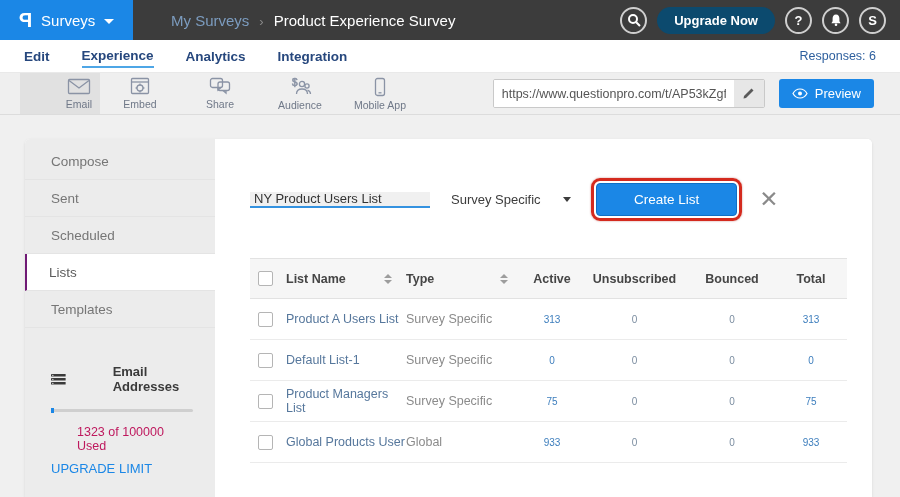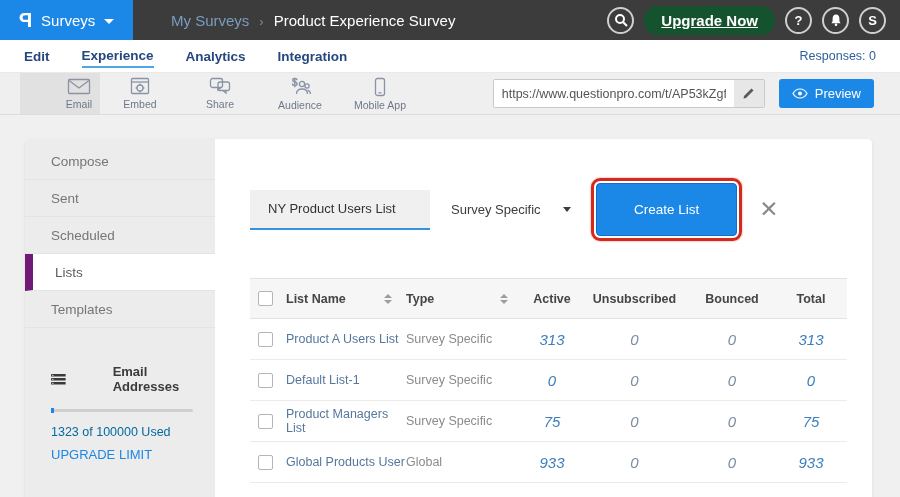--- a/index.html
+++ b/index.html
@@ -15,23 +15,23 @@
   .caret-down { width:0; height:0; border-left:5px solid transparent; border-right:5px solid transparent;
                 border-top:5px solid #fff; margin-top:2px; }
   .breadcrumb { display:flex; align-items:flex-end; gap:10px; margin-left:38px; font-size:15px; }
   .bc-parent { color:#7c9cbf; cursor:pointer; }
   .bc-sep { color:#8a8a8a; font-size:13px; }
   .bc-current { color:#ffffff; }
   .topbar-right { margin-left:auto; display:flex; align-items:center; gap:10px; padding-right:14px; }
   .circle-btn { width:27px; height:27px; border:2px solid #cfcfcf; border-radius:50%;
                 display:flex; align-items:center; justify-content:center; color:#fff;
                 font-size:13px; font-weight:bold; cursor:pointer; background:transparent; }
-  .upgrade-btn { background:#14532d; color:#fff; border:none; border-radius:14px;
-                 font-size:15px; font-weight:bold; padding:6px 17px; cursor:pointer;
-                 font-family:"Liberation Sans", sans-serif;text-decoration:underline; }
+  .upgrade-btn { background:#0c4a6e; color:#fff; border:none; border-radius:14px;
+                 font-size:13px; font-weight:bold; padding:6px 17px; cursor:pointer;
+                 font-family:"Liberation Sans", sans-serif; }
 
   
   .navbar { height:33px; background:#fff; display:flex; align-items:center; padding:16px 24px;
             border-bottom:1px solid #e9e9e9; }
   .nav-tab { font-size:13.5px; color:#26477d; font-weight:bold; margin-right:32px;
              cursor:pointer; padding:4px 0 3px; }
   .nav-tab.active { border-bottom:2px solid #4ea6e6; }
   .responses { margin-left:auto; font-size:12.5px; color:#2d5f9e; }
 
   
@@ -53,44 +53,44 @@
                  padding:0 13px; font-size:13px; cursor:pointer; display:flex; align-items:center;
                  gap:7px; font-family:"Liberation Sans", sans-serif; }
 
   
   .content-wrap { padding:24px 28px 0 25px; height:382px; }
   .card { background:#fff; border-radius:5px 5px 0 0; box-shadow:0 1px 3px rgba(0,0,0,0.10);
           display:flex; height:100%; overflow:hidden; }
   .sidebar { width:190px; background:#ececec; flex-shrink:0; padding-top:4px; }
   .side-item { height:37px; display:flex; align-items:center; padding-left:26px; font-size:13.5px;
                color:#767676; cursor:pointer; border-bottom:1px solid #e4e4e4; }
-  .side-item.active { background:#fff; border-left:8px solid #701a75; padding-left:22px; color:#5c5c5c; }
+  .side-item.active { background:#fff; border-left:2px solid #701a75; padding-left:22px; color:#5c5c5c; }
   .email-block { margin-top:36px; padding:0 22px 0 26px; }
   .eb-title-row { display:flex; align-items:center; gap:11px; }
   .eb-title { font-size:13px; font-weight:bold; color:#3a3a3a;padding-left:36px; }
   .eb-bar { margin-top:15px; height:3px; background:#cfcfcf; border-radius:2px; position:relative; }
   .eb-fill { position:absolute; left:0; top:-1px; height:5px; width:3px; background:#1b87e6; }
-  .eb-usage { margin-top:13px; font-size:12.5px; color:#0369a1; }
+  .eb-usage { margin-top:13px; font-size:12.5px; color:#be185d;margin-left:26px; }
   .eb-upgrade { margin-top:8px; font-size:13px; color:#1b87e6; cursor:pointer; }
 
   
   .main { flex:1; padding:39px 0 0 35px; background:#fff; }
   .form-row { display:flex; align-items:center; }
-  .list-input { width:180px; height:40px; background:#f0f0f0; border:none; outline:none;
-                border-bottom:2px solid #3492e0; padding:0 18px; font-size:13px; color:#333;
+  .list-input { width:180px; height:16px; background:#f0f0f0; border:none; outline:none;
+                border-bottom:2px solid #3492e0; padding:0 4px; font-size:13px; color:#333;
                 font-family:"Liberation Sans", sans-serif; }
   .type-select { margin-left:15px; width:132px; display:flex; align-items:center;
                  justify-content:space-between; cursor:pointer; padding:0 6px; }
   .type-select-label { font-size:13px; color:#3c3c3c; }
   .select-caret { width:0; height:0; border-left:4.5px solid transparent;
                   border-right:4.5px solid transparent; border-top:5px solid #3c3c3c; }
   .create-ring { margin-left:14px; border:3px solid #d42a1e; border-radius:9px; padding:2px;
                  box-shadow:0 0 2px rgba(150,20,10,.5); }
   .create-btn { background:#1b87e6; color:#fff; border:1px solid #0f6fc5; border-radius:4px;
-                padding:18px 37px; font-size:13.5px; cursor:pointer;
+                padding:8px 37px; font-size:13.5px; cursor:pointer;
                 font-family:"Liberation Sans", sans-serif; }
   .close-x { margin-left:17px; color:#8a8a8a; font-size:23px; cursor:pointer; line-height:1;
              font-weight:normal; }
 
   
   .table { margin-top:37px; width:597px; }
   .t-row { display:grid; grid-template-columns:36px 120px 116px 60px 105px 90px 68px;
            align-items:center; height:41px; border-bottom:1px solid #ebebeb; }
   .t-head { background:#f6f6f6; border-top:1px solid #e2e2e2; border-bottom:1px solid #e2e2e2; }
   .th { font-size:12.5px; font-weight:bold; color:#454545; }
@@ -98,21 +98,21 @@
   .c-center { text-align:center; }
   .checkbox { width:15px; height:15px; border:1px solid #b5b5b5; border-radius:2px; background:#fff;
               cursor:pointer; margin-left:8px; }
   .sort-icon { display:inline-flex; flex-direction:column; align-items:center; cursor:pointer; }
   .sort-icon i { display:block; width:0; height:0; border-left:4px solid transparent;
                  border-right:4px solid transparent; }
   .sort-up { border-bottom:4px solid #9d9d9d; margin-bottom:2px; }
   .sort-dn { border-top:4px solid #9d9d9d; }
   .cell-name { font-size:12.5px; color:#56779c; cursor:pointer; }
   .cell-type { font-size:12.5px; color:#8b8b8b; }
-  .cell-num  { font-size:15px; color:#3d7ebd;font-style:italic; }
+  .cell-num  { font-size:10px; color:#3d7ebd; }
   .cell-num.dim { color:#7b8da0; }
 </style>
 </head>
 <body>
 
 <header class="topbar">
   <div class="logo-box">
     <span class="logo-glyph">P</span>
     <span class="logo-label">Surveys</span>
     <span class="caret-down"></span>
@@ -143,21 +143,21 @@
       <span>S</span>
     </div>
   </div>
 </header>
 
 <nav class="navbar">
   <span class="nav-tab">Edit</span>
   <span class="nav-tab active">Experience</span>
   <span class="nav-tab">Analytics</span>
   <span class="nav-tab">Integration</span>
-  <span class="responses">Responses: 0</span>
+  <span class="responses">Responses: 6</span>
 </nav>
 
 <div class="toolbar">
   <div class="tool-item active">
     <svg width="24" height="18" viewBox="0 0 24 18">
       <rect x="1.5" y="1.5" width="21" height="14" rx="1"></rect>
       <polyline points="2,2.5 12,10 22,2.5"></polyline>
     </svg>
     <span class="tool-label">Email</span>
   </div>

